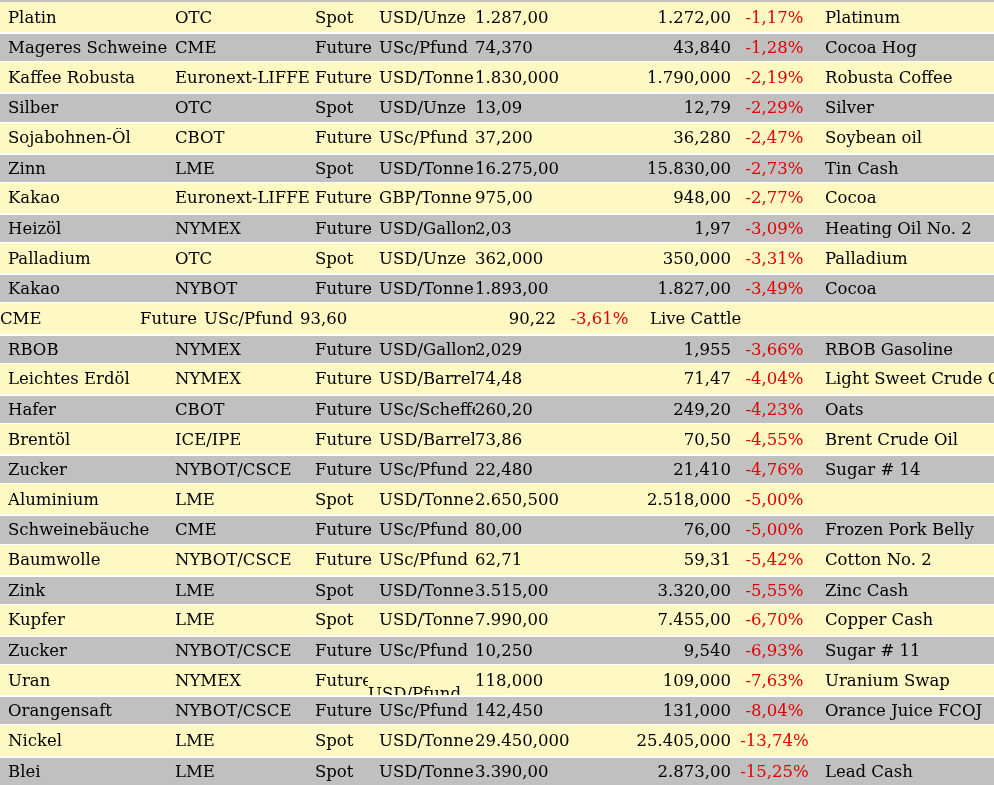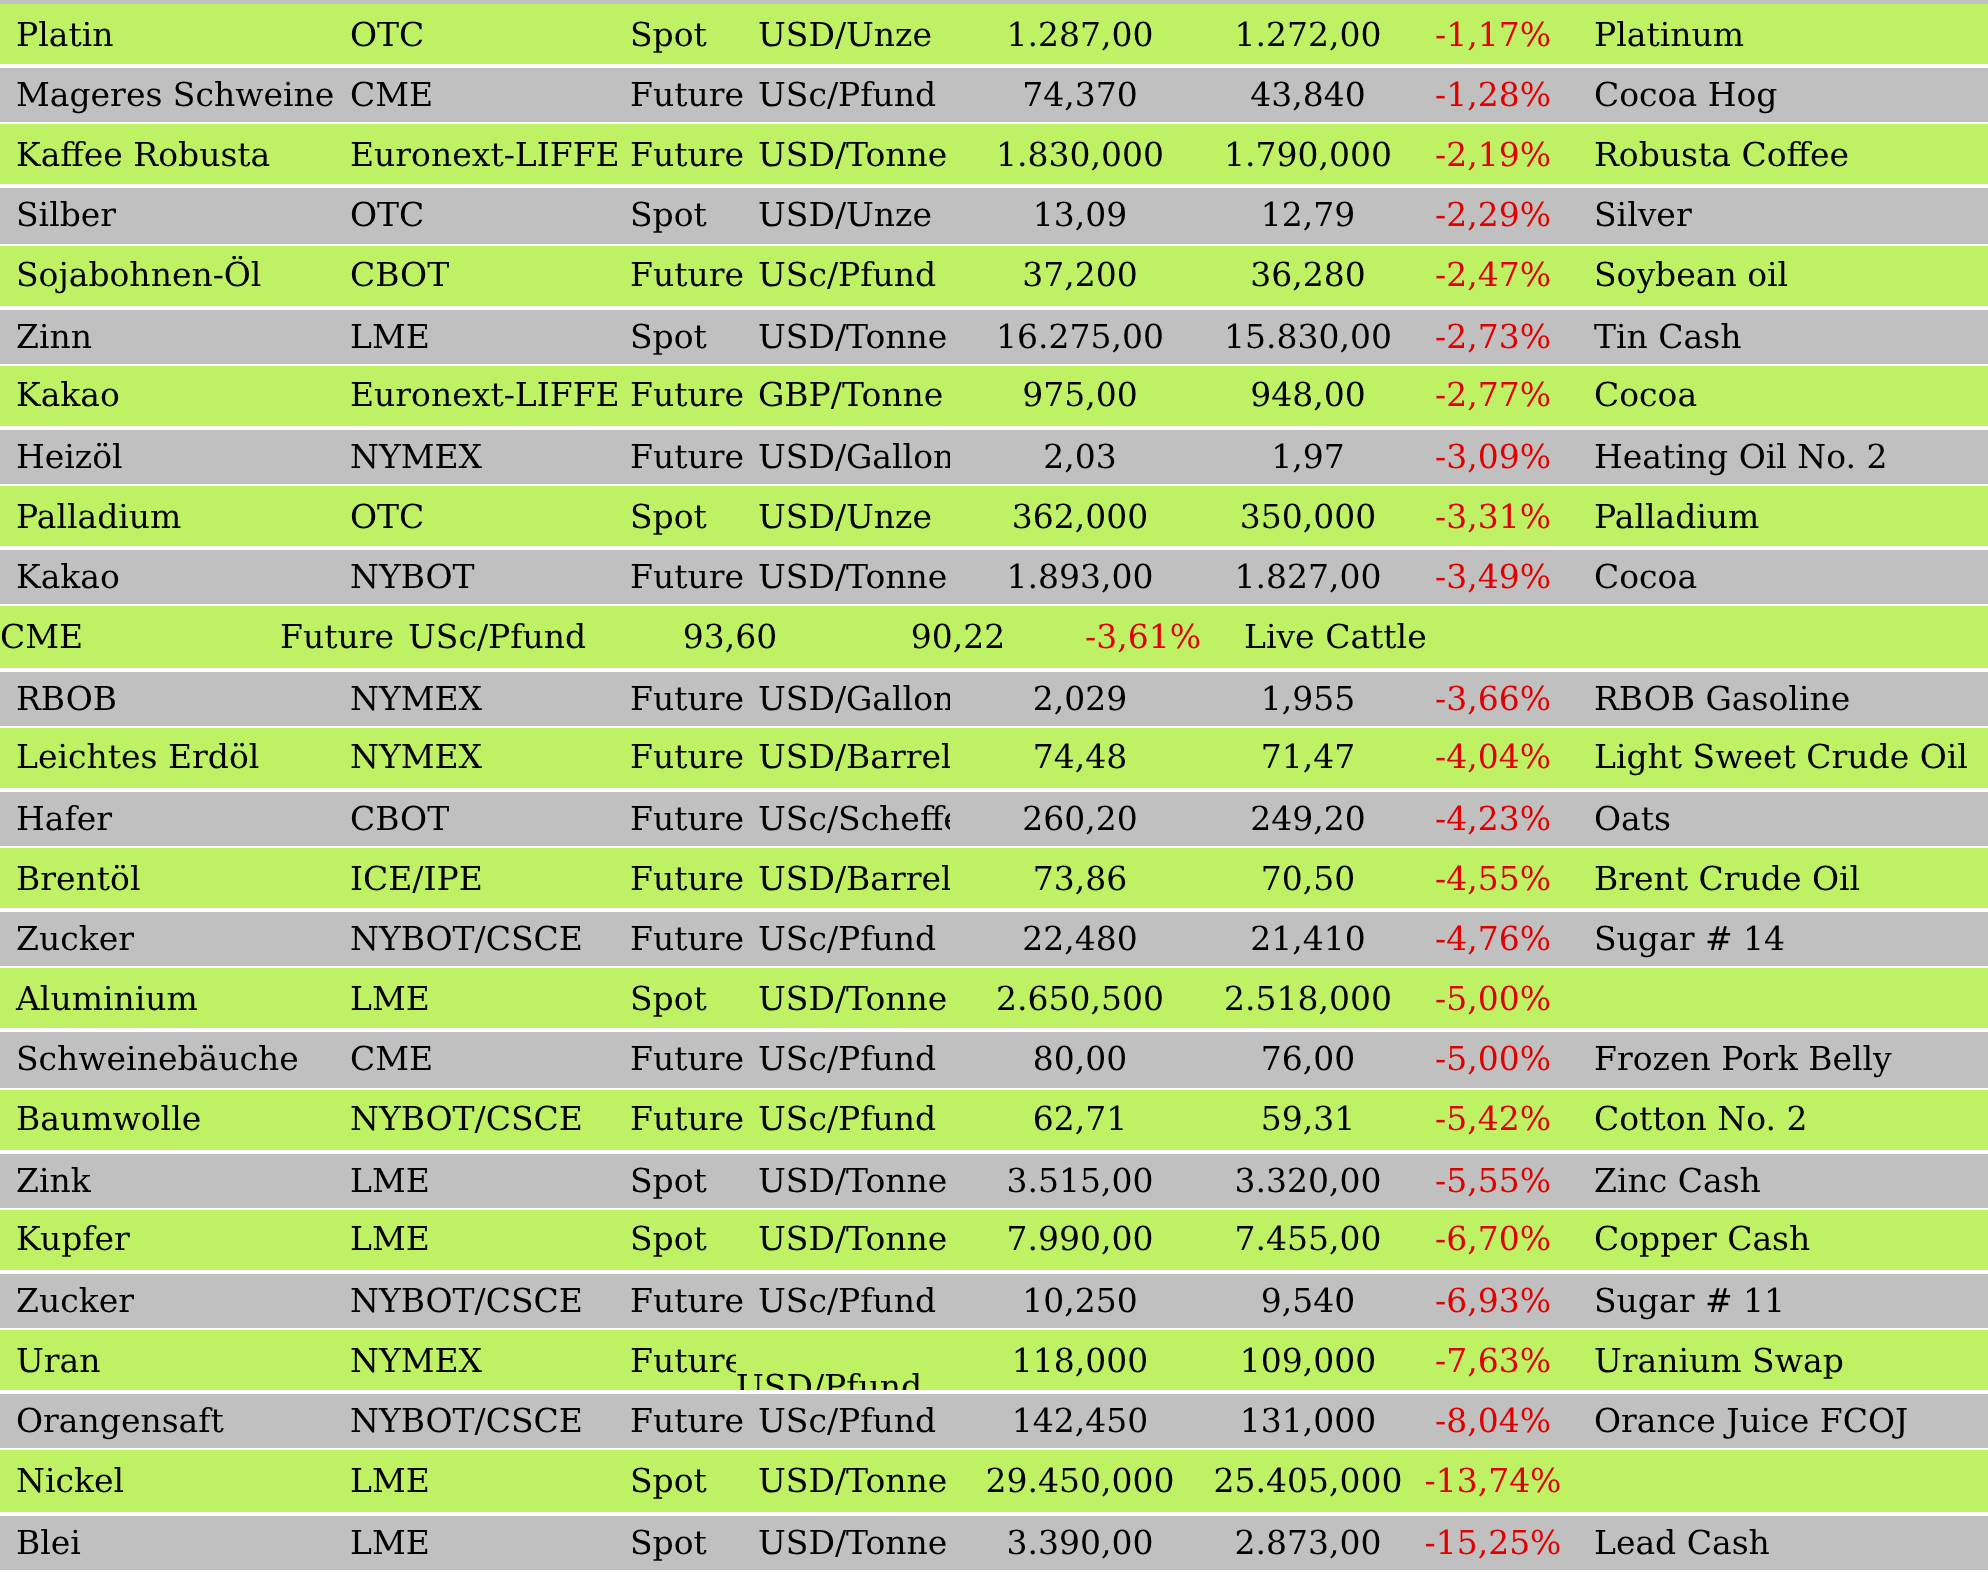--- a/index.html
+++ b/index.html
@@ -21,38 +21,38 @@
   }
   .rows {
     display: flex;
     flex-direction: column;
   }
   .row {
     display: flex;
     align-items: center;
     height: 30.1538px;
     box-sizing: border-box;
-    background: #bef264;
+    background: #fef9c3;
   }
   .row:nth-child(even) {
     background: var(--row-alt, #c0c0c0);
     border-top: 2px solid #ffffff;
     border-bottom: 1px solid #ffffff;
   }
   .c {
     white-space: nowrap;
     overflow: hidden;
     box-sizing: border-box;
   }
   .c-name { width: 175px; padding-left: 8px; }
   .c-exch { width: 140px; }
   .c-type { width: 64px; }
   .c-unit { width: 96px; }
-  .c-p1   { width: 130px; text-align: center; }
-  .c-p2   { width: 98px;  text-align: center; }
+  .c-p1   { width: 130px; text-align: left; }
+  .c-p2   { width: 98px;  text-align: right; margin-left: 28px; }
   .c-pct  { width: 87px;  text-align: center; color: var(--negative, #e10000); }
   .c-eng  { flex: 1; padding-left: 7px; }
   .row.tight .c-type { width: 53px; }
   .row.tight .c-unit { width: 107px; margin-top: 26px; }
 </style>
 </head>
 <body>
 
 <div class="top-strip"></div>
 <div class="rows">

